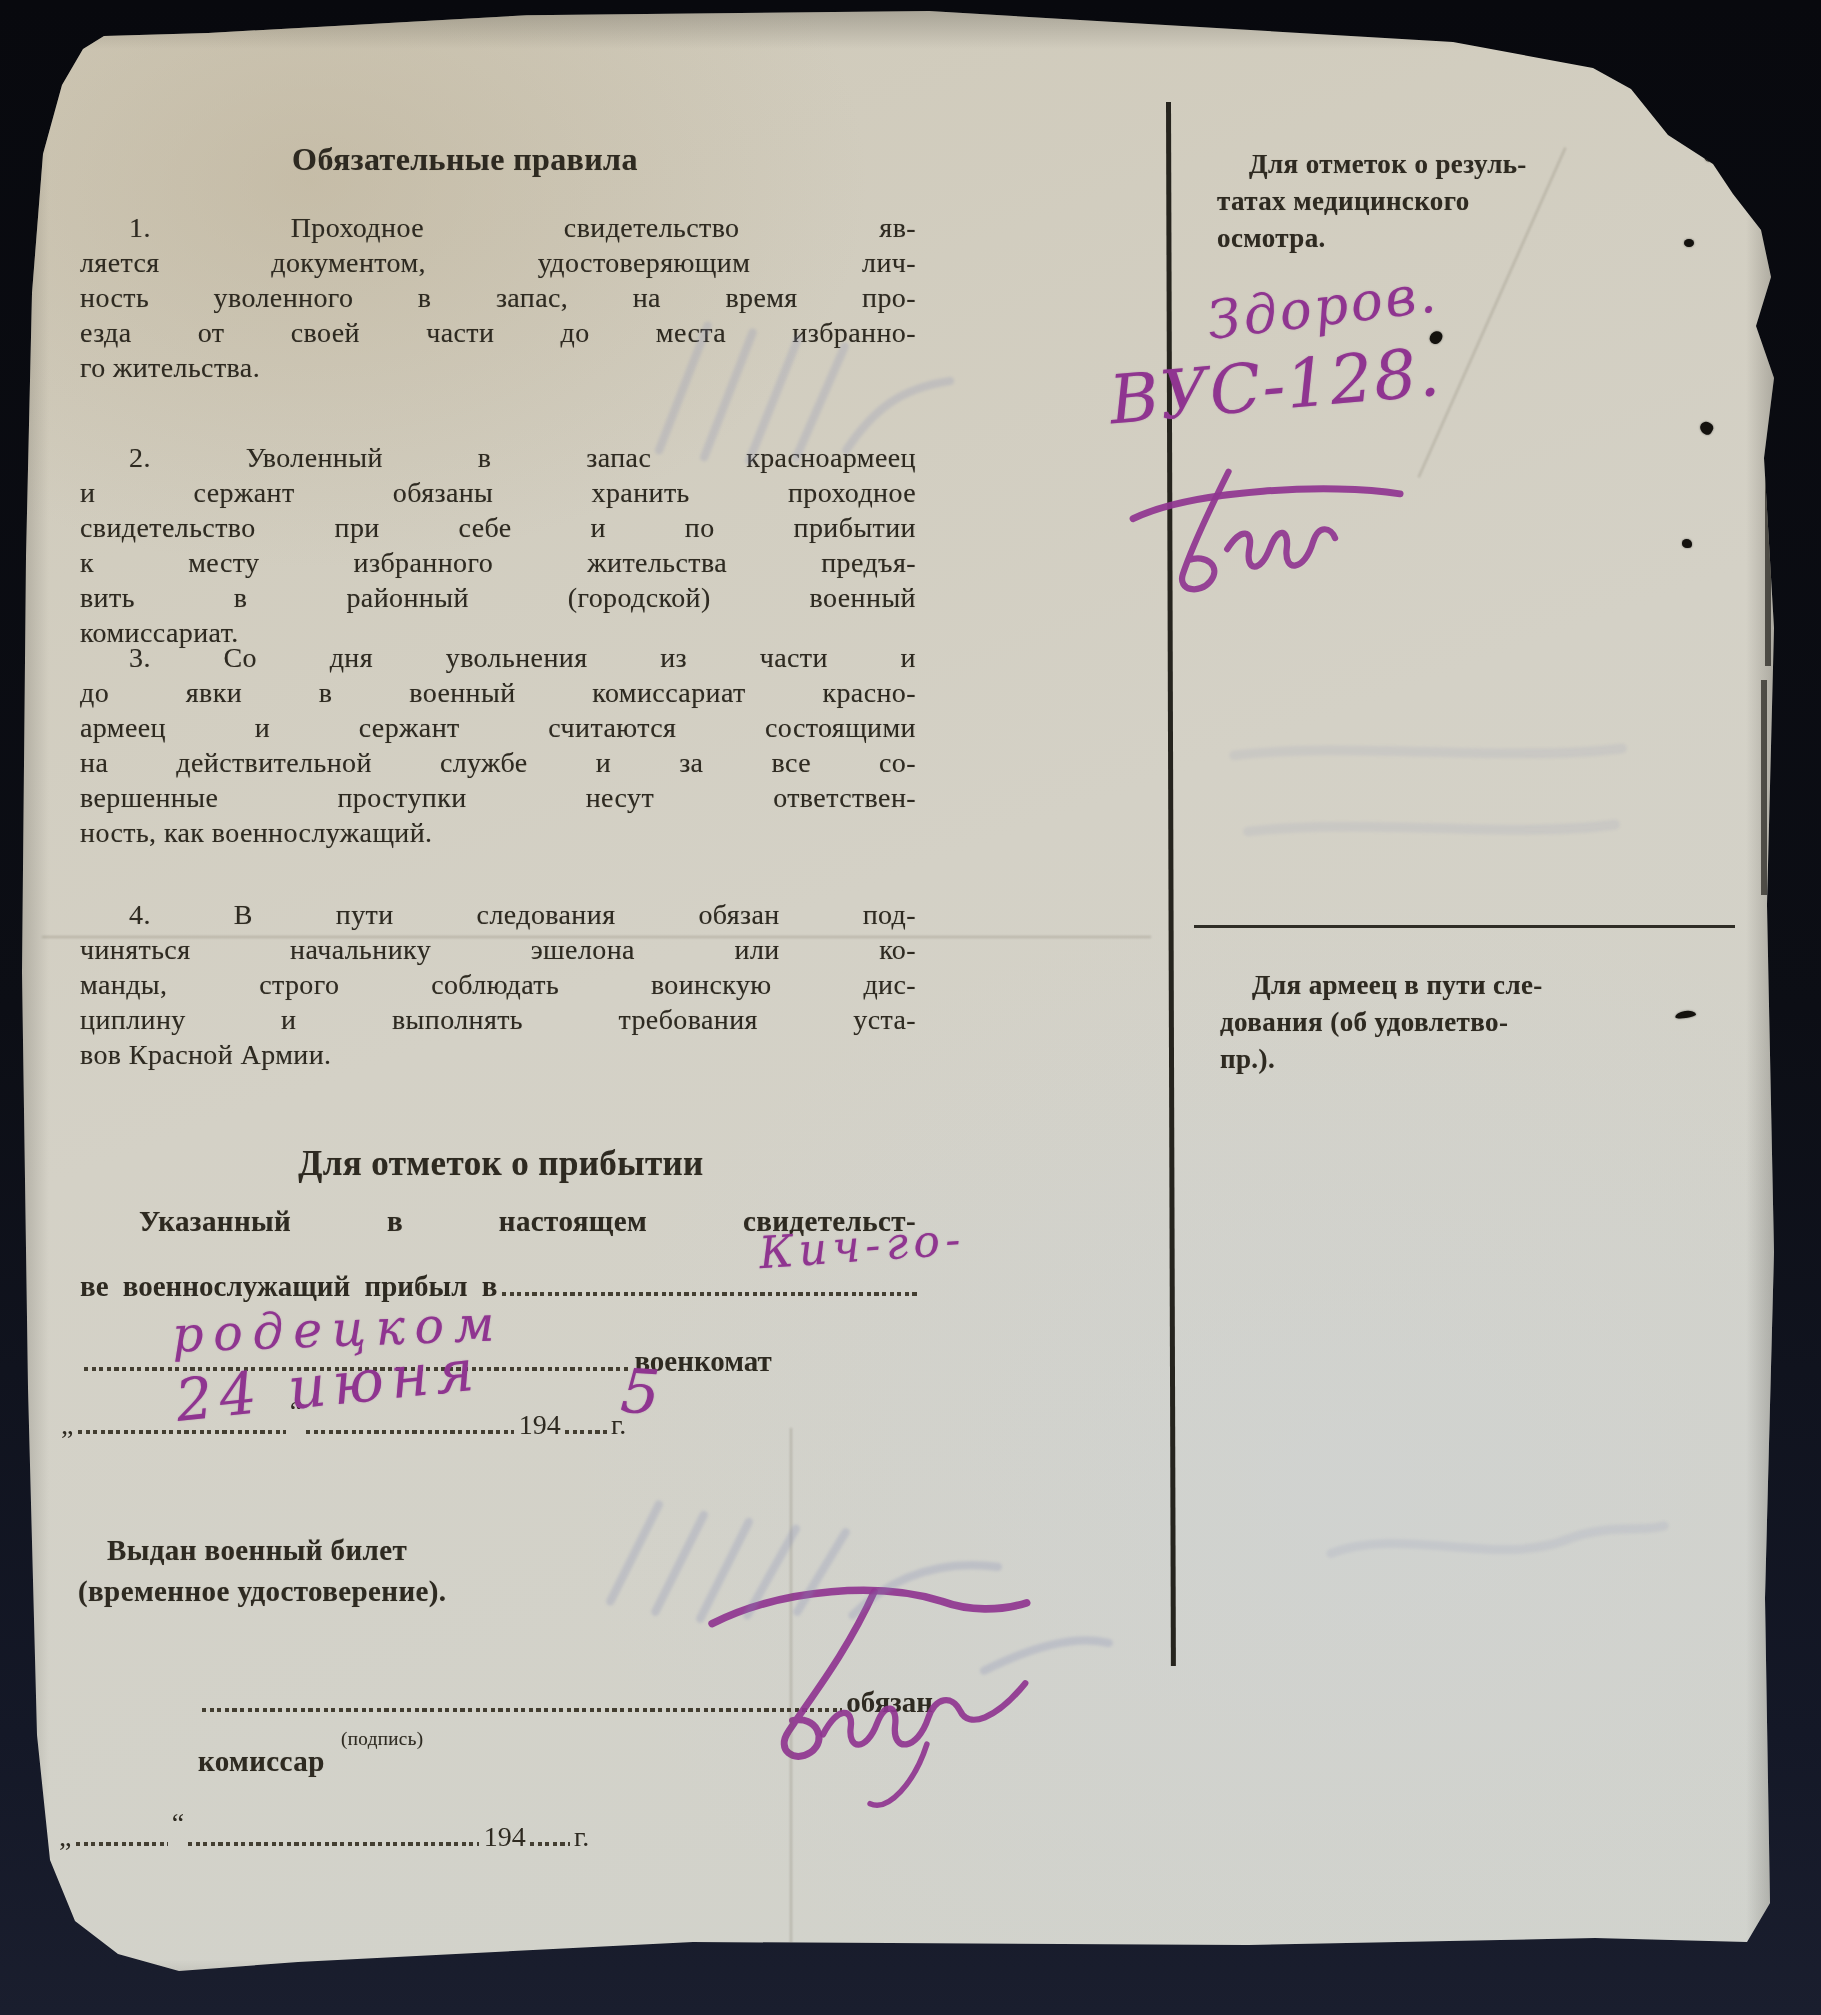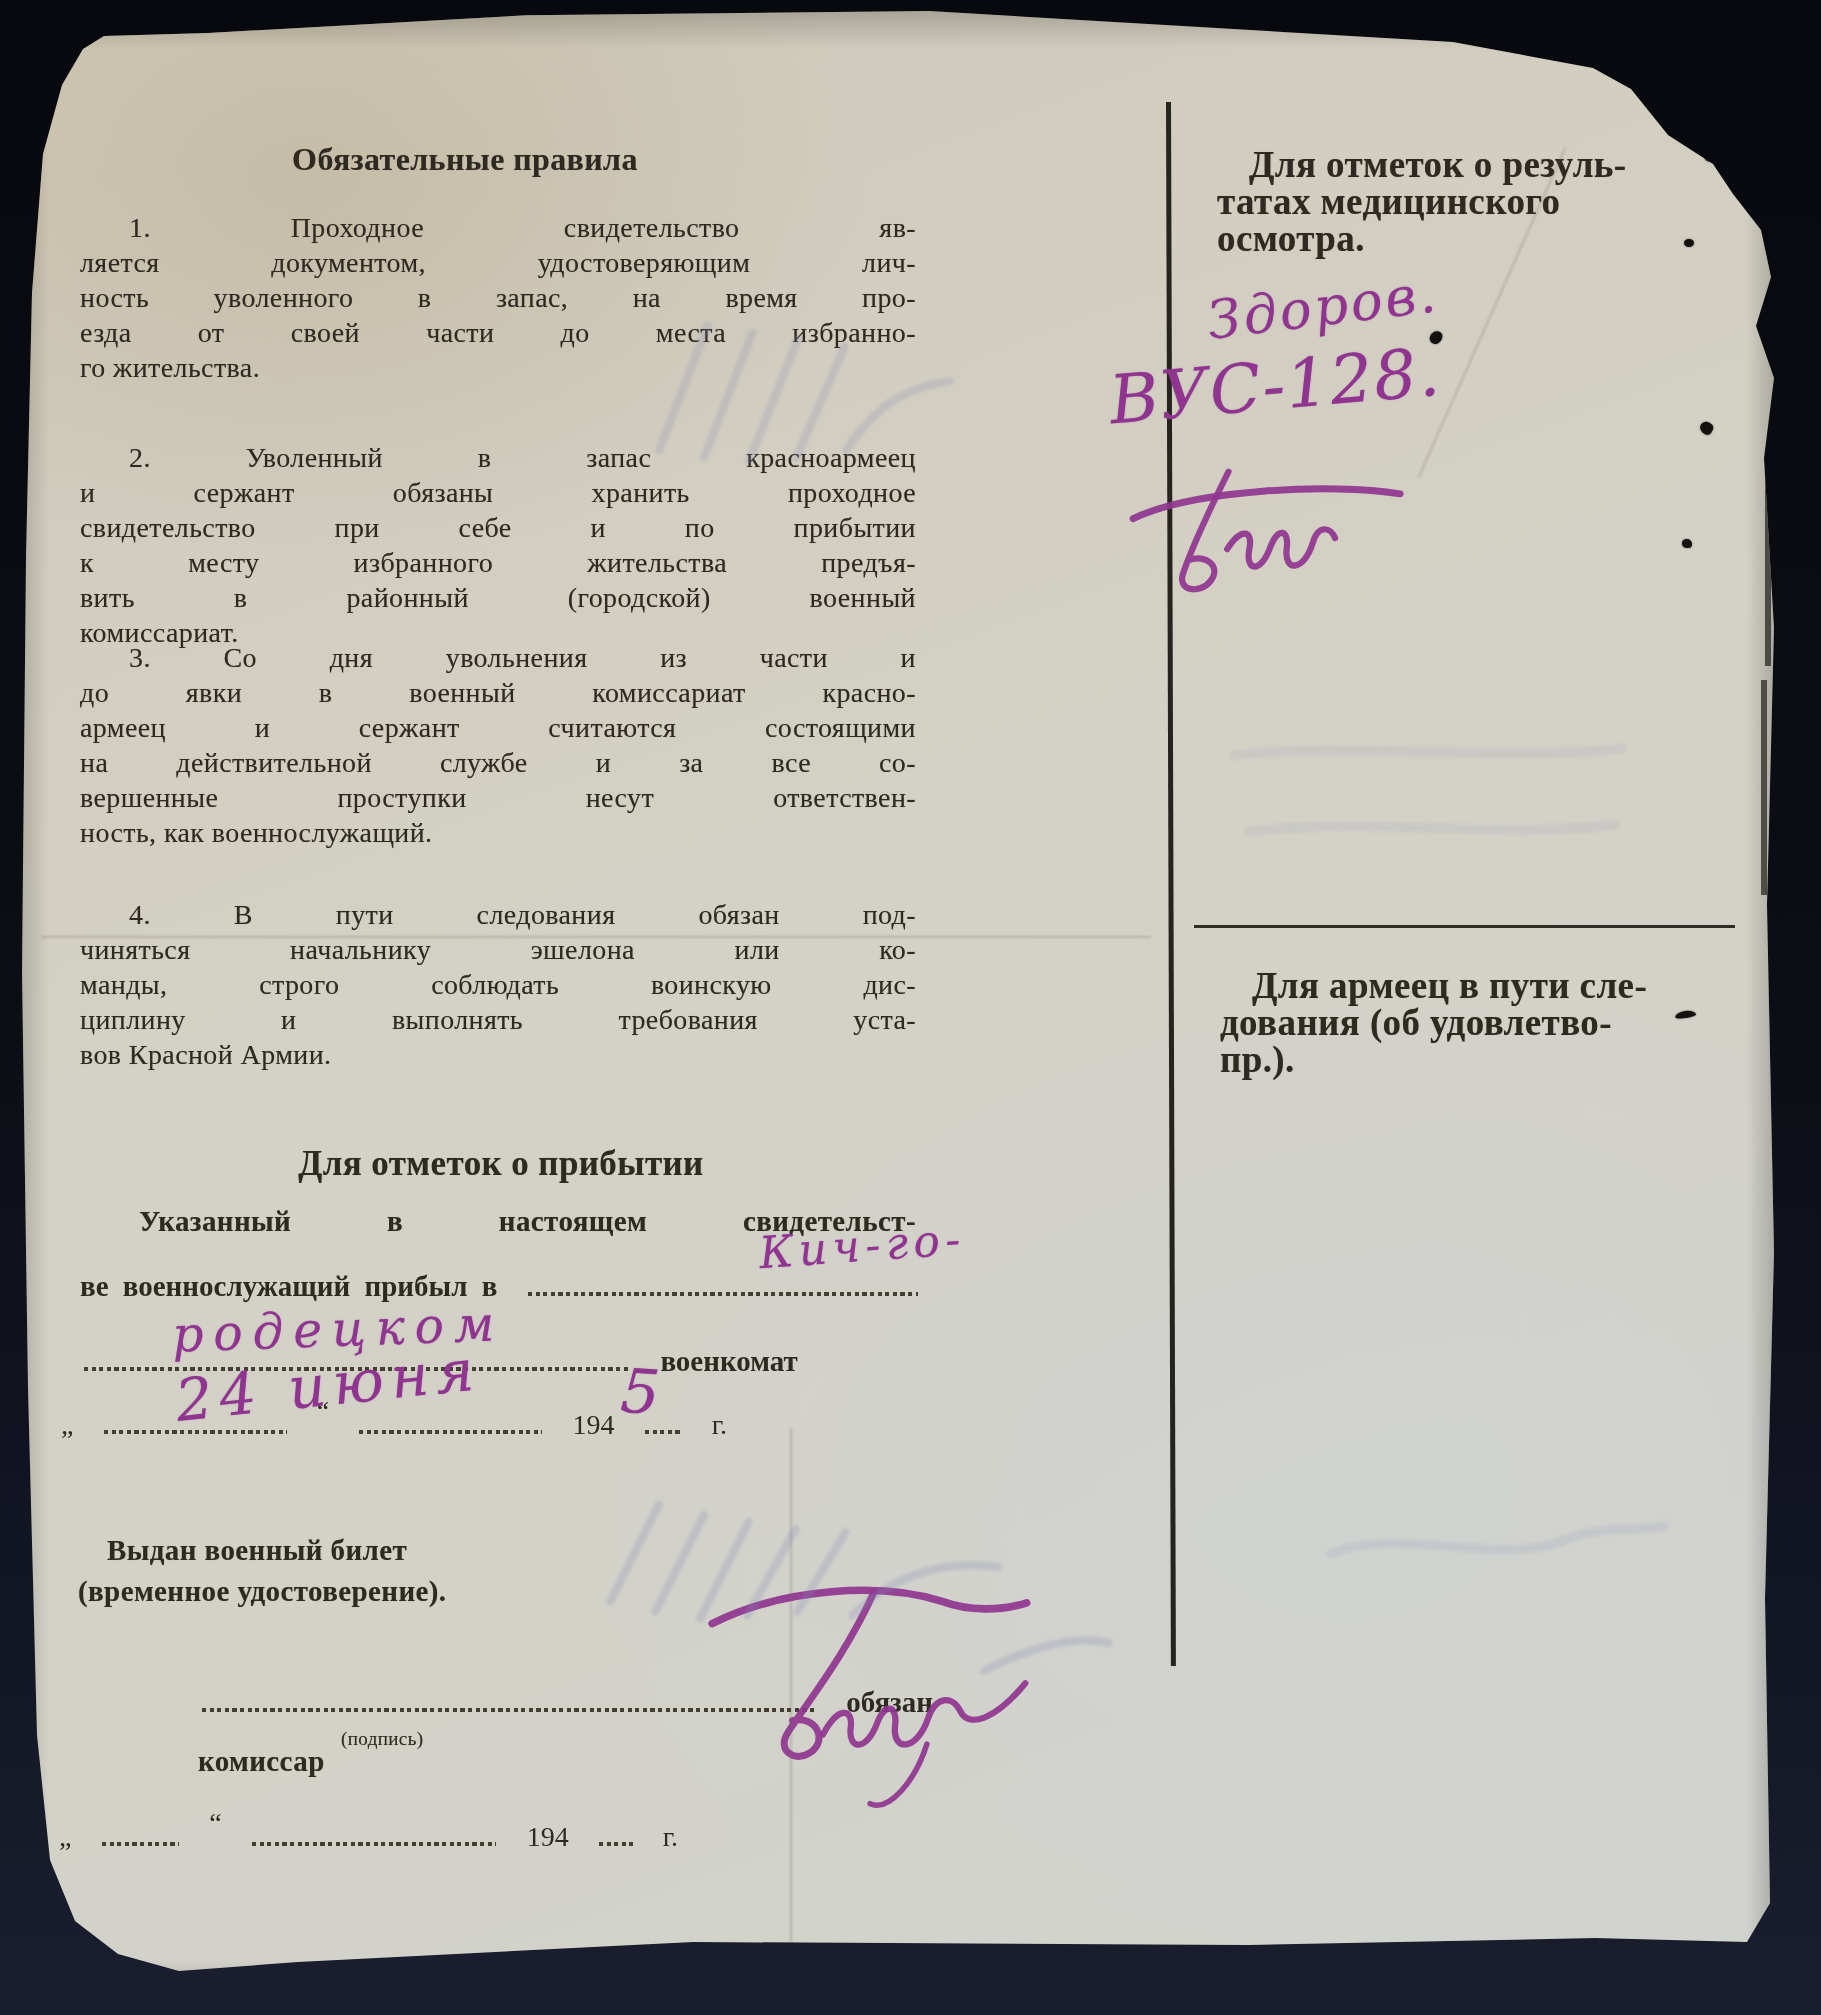--- a/index.html
+++ b/index.html
@@ -18,25 +18,25 @@
       linear-gradient(to left,rgba(18,16,12,.55),transparent 76px),
       linear-gradient(to bottom,rgba(25,22,16,.28),transparent 49px),
       linear-gradient(to top,rgba(25,22,16,.33),transparent 55px);}
   .t{position:absolute;letter-spacing:0.4px;text-shadow:0 0 0.8px rgba(46,42,33,.35);}
   .b{font-weight:bold;}
   .rulesbody{font-size:28px;line-height:35px;}
   .jline{white-space:normal;}
   .para .jline{text-align:justify;text-align-last:justify;}
   .para .jline.last{text-align-last:left;}
   .para .jline.first{text-indent:49px;}
-  .plain{font-size:37px;line-height:37px;}
+  .plain{font-size:27px;line-height:37px;}
   .plain .jline{text-align:left;}
   .plain .jline.first{text-indent:32px;}
   .just{text-align:justify;text-align-last:justify;}
-  .row{position:absolute;display:flex;align-items:flex-end;gap:26px;}
+  .row{position:absolute;display:flex;align-items:flex-end;}
   .dots{height:4.2px;align-self:flex-end;margin:0 4.2px 7px 4.2px;
     background-image:repeating-linear-gradient(90deg,#433e31 0 4.2px,transparent 4.2px 7.6px);}
   .qc{transform:translateY(-14px);}
   .hand{position:absolute;font-family:"DejaVu Serif",serif;font-style:italic;color:#8f3590;
     text-shadow:0 0 1.4px rgba(143,53,144,.45);white-space:nowrap;}
   .sig{position:absolute;}
   .sig path{fill:none;stroke:#8f3590;stroke-linecap:round;stroke-linejoin:round;opacity:.92;}
   .ghost{position:absolute;filter:blur(1.4px);}
   .ghost path{fill:none;stroke:#8289b4;stroke-linecap:round;}
   .vline{position:absolute;left:1166px;top:102px;width:4.9px;height:1564px;background:#26241e;

